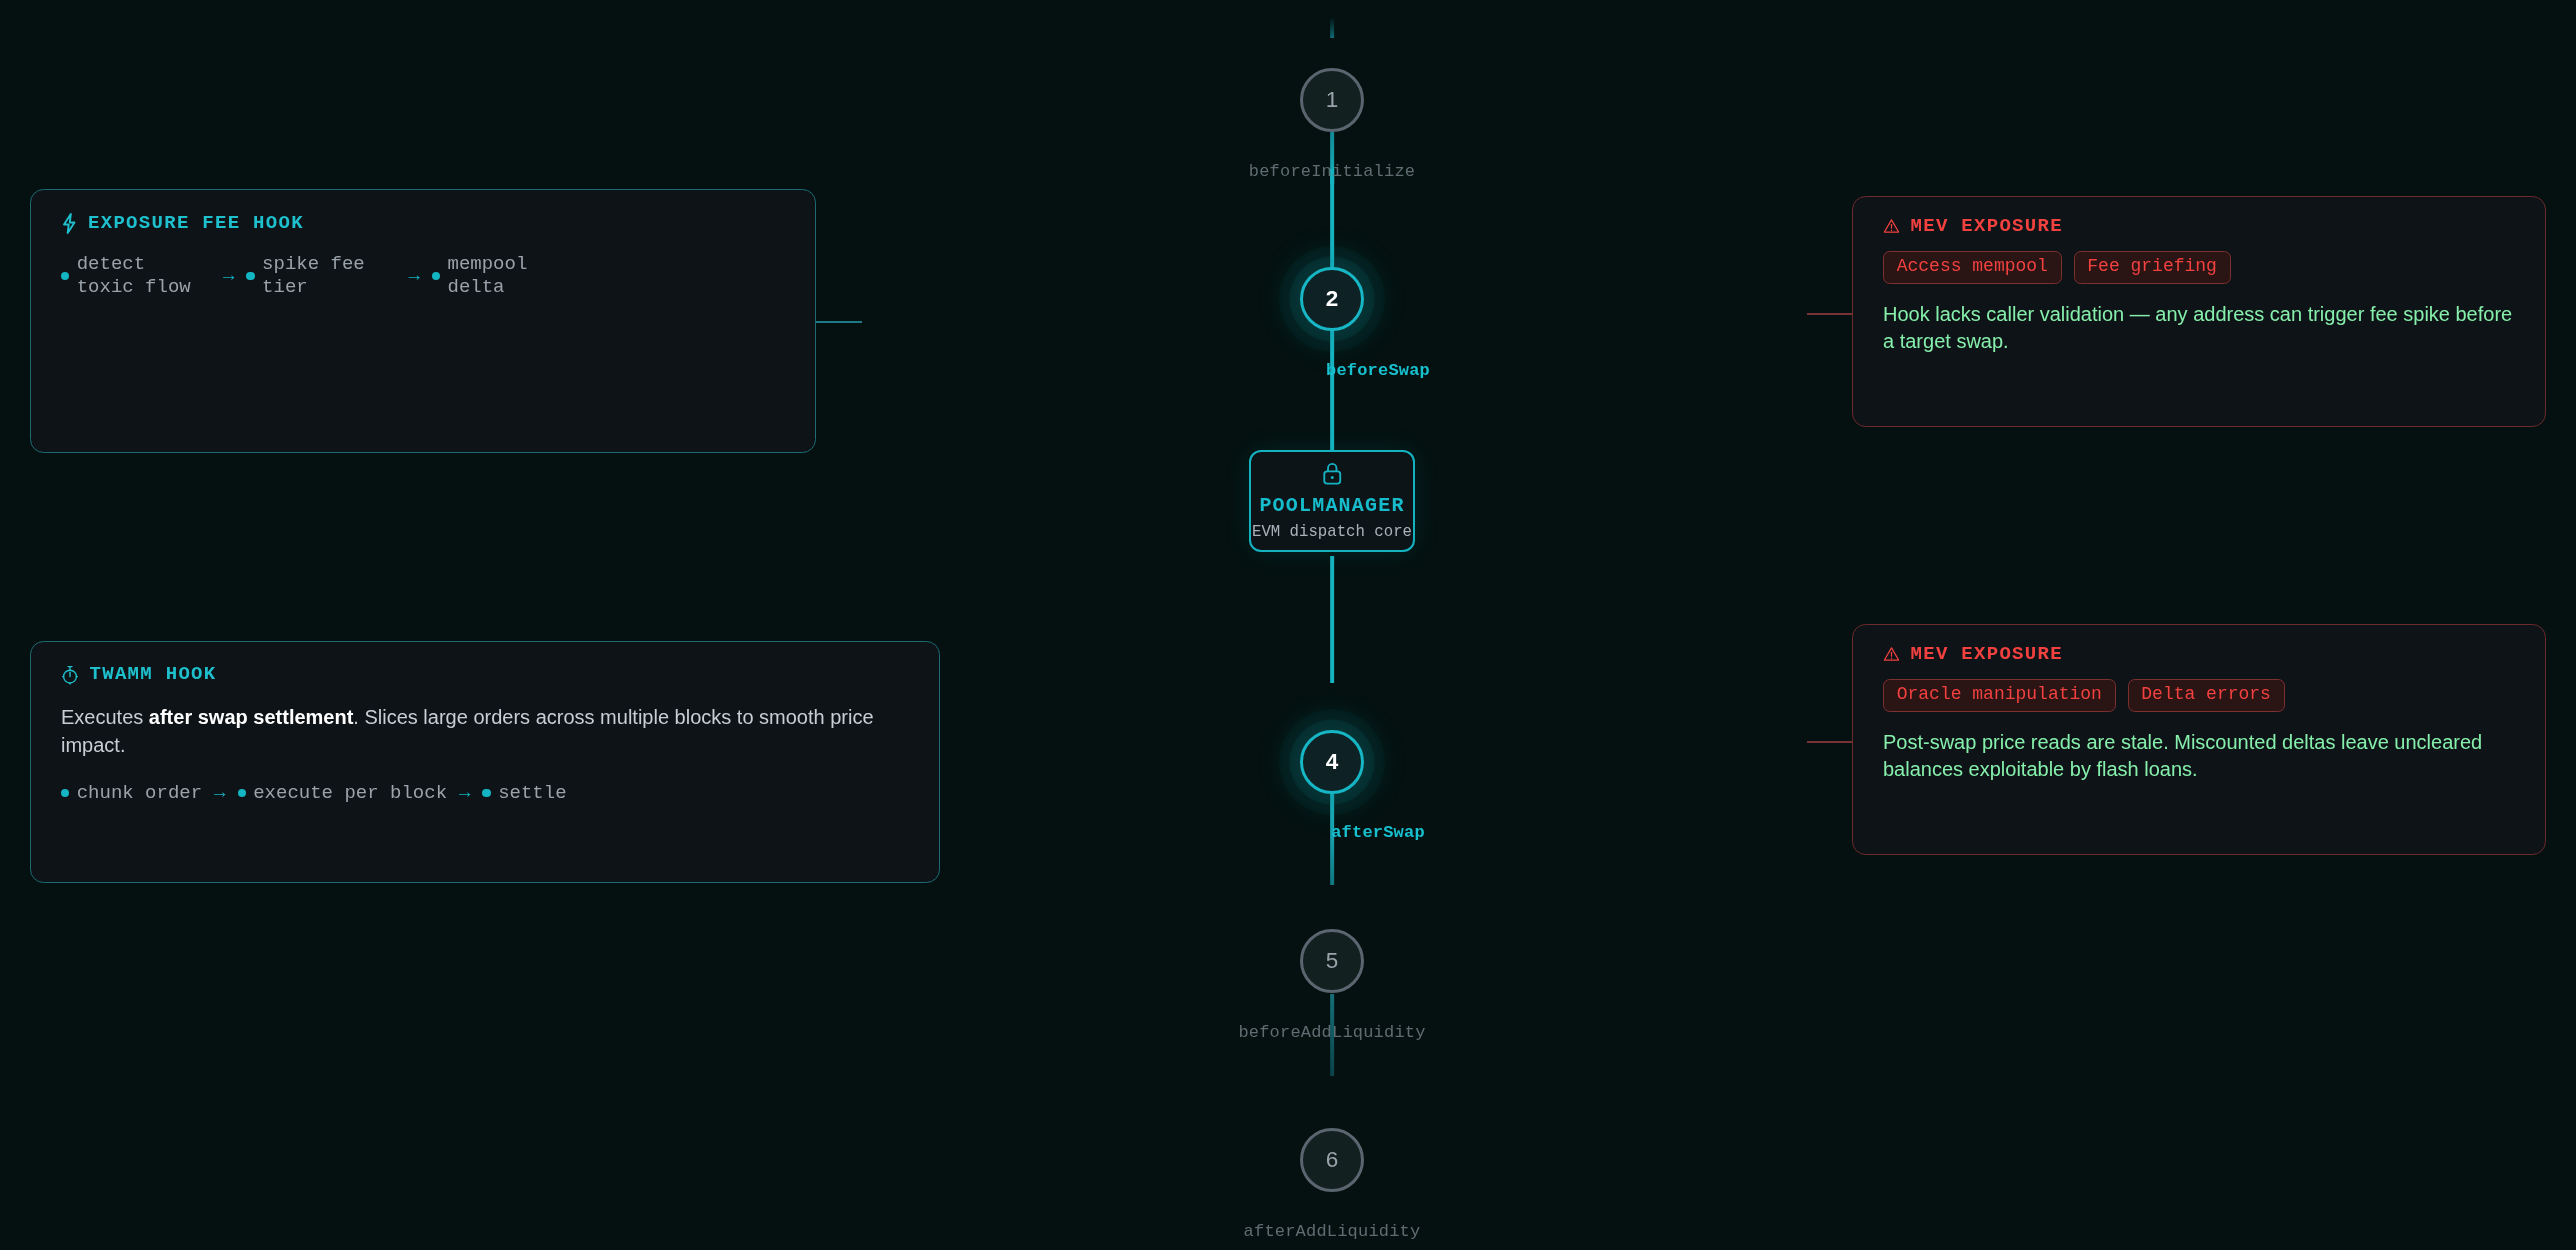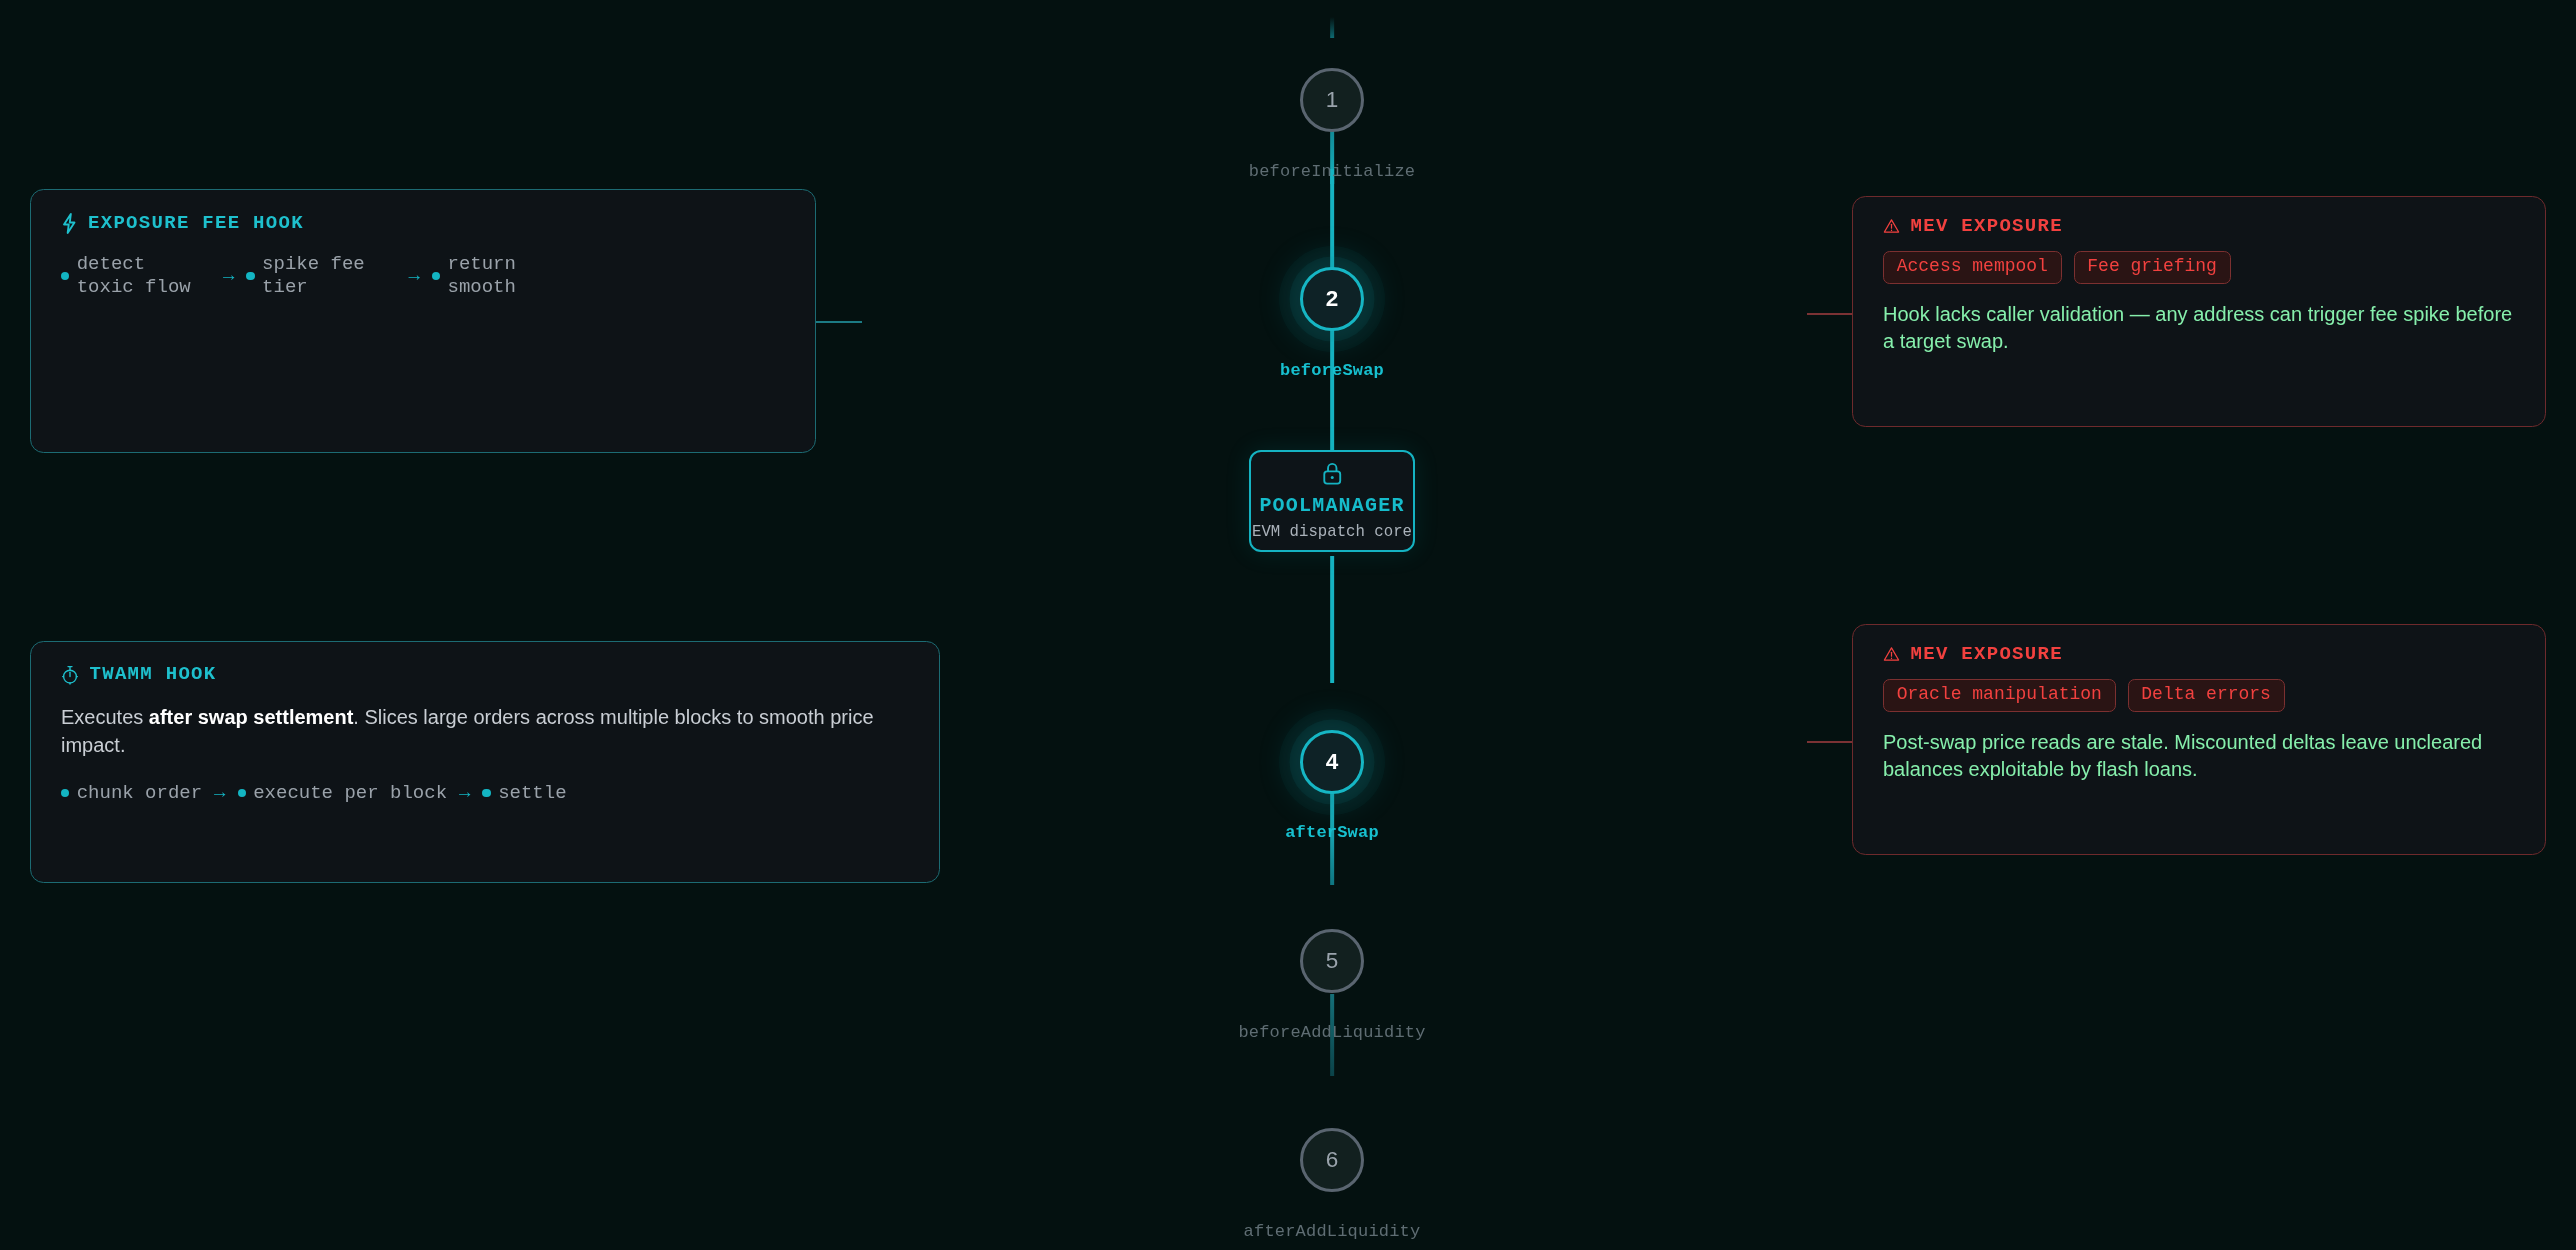--- a/index.html
+++ b/index.html
@@ -65,21 +65,21 @@
     position: absolute;
     left: 0;
     transform: translate(-50%, 0);
     white-space: nowrap;
     font-family: "Liberation Mono", monospace;
     font-size: 17px;
     letter-spacing: 0.2px;
     z-index: 7;
   }
   .node-label.idle { color: #5f6d73; }
-  .node-label.active { color: #17c0cf; font-weight: bold; }
+  .node-label.active { color: #17c0cf; font-weight: bold; margin-left: 46px; }
 
   .seg {
     position: absolute;
     left: 0;
     transform: translateX(-50%);
     width: 3.7px;
     z-index: 2;
   }
 
   
@@ -317,21 +317,21 @@
         <span>detect toxic flow</span>
       </span>
       <span class="flow-arrow">→</span>
       <span class="flow-step">
         <span class="flow-dot"></span>
         <span>spike fee tier</span>
       </span>
       <span class="flow-arrow">→</span>
       <span class="flow-step">
         <span class="flow-dot"></span>
-        <span>return smooth</span>
+        <span>mempool delta</span>
       </span>
     </div>
   </div>
 
   <div class="card hook" style="left:30px;top:641px;width:910px;height:242px;">
     <div class="card-head">
       <span class="hico">
         <svg width="18" height="20" viewBox="0 0 22 25" fill="none" stroke="#1ec0cd" stroke-width="1.7" stroke-linecap="round">
           <circle cx="11" cy="14.5" r="8"></circle>
           <path d="M11 14.5 V9"></path>

